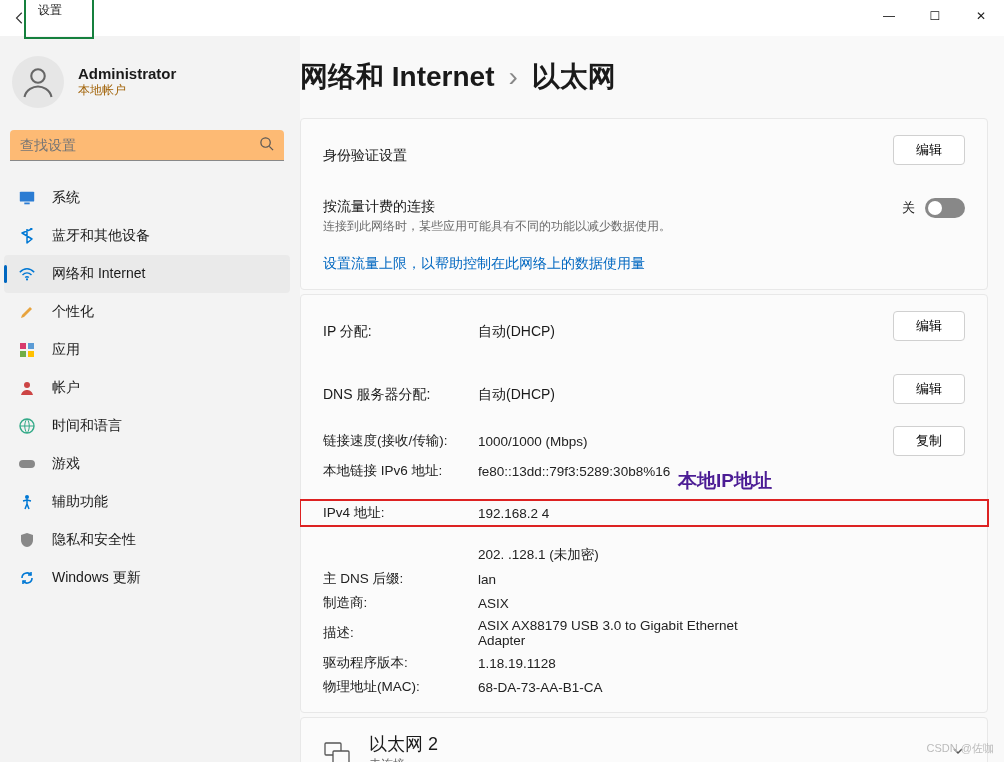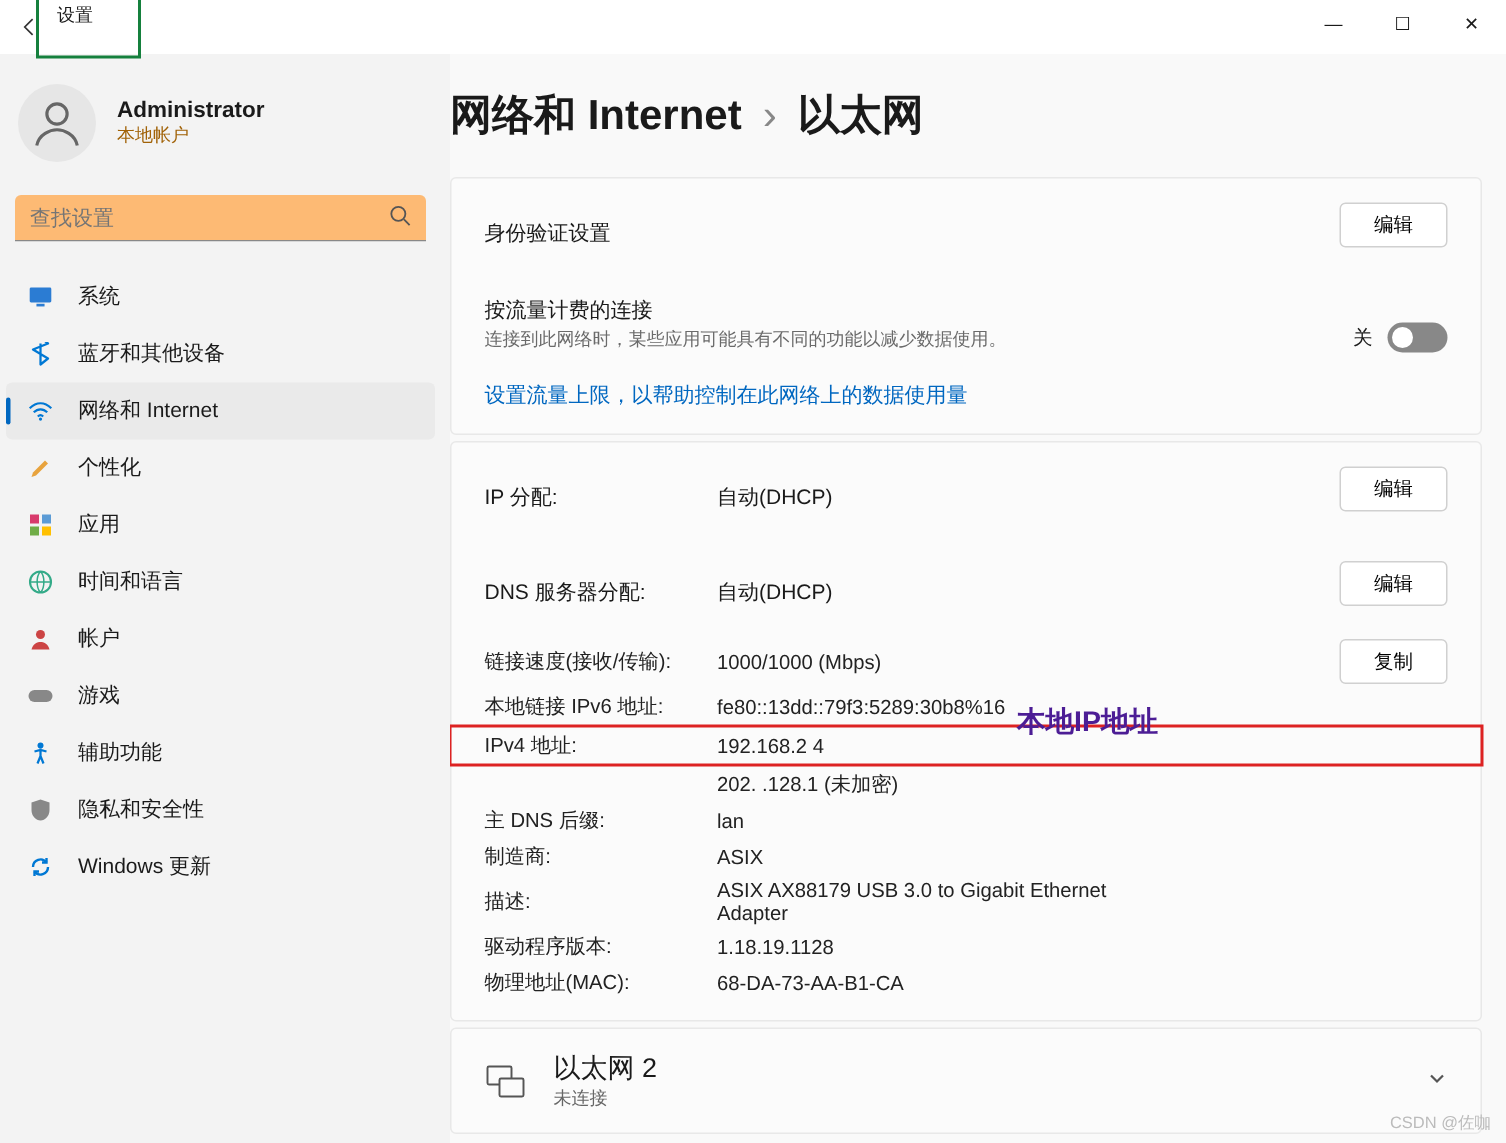--- a/index.html
+++ b/index.html
@@ -156,21 +156,21 @@
       border: 1px solid #d0d0d0;
       border-radius: 4px;
       padding: 5px 22px;
       font-size: 13px;
       font-family: inherit;
       cursor: pointer;
     }
     .metered-row { flex-direction: column; align-items: stretch; }
     .metered-head {
       display: flex;
-      align-items: flex-end;
+      align-items: flex-start;
     }
     .metered-title { font-size: 14px; }
     .metered-sub { font-size: 12px; color: #6a6a6a; margin-top: 2px; }
     .toggle-wrap {
       display: flex;
       align-items: center;
       gap: 10px;
       margin-left: auto;
     }
     .toggle-label { font-size: 13px; }
@@ -198,21 +198,21 @@
       display: flex;
       padding: 3px 22px;
       font-size: 13.5px;
       align-items: center;
     }
     .prop-row .plabel { flex: 0 0 155px; color: #222; }
     .prop-row .pvalue { flex: 1; color: #222; }
     .prop-row .paction { flex: 0 0 90px; display: flex; justify-content: flex-end; }
     .ipv4-highlight {
       border: 2px solid #d22;
-      margin: 0 -2px;
+      margin: 16px -2px;
       padding-left: 2px;
     }
     .red-annotation {
       position: absolute;
       left: 678px;
       top: 468px;
       color: #4c1d95;
       font-weight: 700;
       font-size: 19px;
     }
@@ -326,34 +326,34 @@
               <rect x="9" y="1" width="6" height="6" fill="#5b9bd5"></rect>
               <rect x="1" y="9" width="6" height="6" fill="#70ad47"></rect>
               <rect x="9" y="9" width="6" height="6" fill="#ffc000"></rect>
             </svg>
           </span>
         <span class="nav-label">应用</span>
       </li>
       <li class="nav-item">
         <span class="nav-icon">
             <svg width="16" height="16" viewBox="0 0 16 16">
+              <circle cx="8" cy="5" r="3" fill="#c44"></circle>
+              <path d="M2 15c1-4 4-5 6-5s5 1 6 5" fill="#c44"></path>
+            </svg>
+          </span>
+        <span class="nav-label">帐户</span>
+      </li>
+      <li class="nav-item">
+        <span class="nav-icon">
+            <svg width="16" height="16" viewBox="0 0 16 16">
               <circle cx="8" cy="8" r="7" fill="none" stroke="#3a8" stroke-width="1.4"></circle>
               <path d="M1 8h14M8 1c3 3 3 11 0 14M8 1c-3 3-3 11 0 14" fill="none" stroke="#3a8" stroke-width="1"></path>
             </svg>
           </span>
         <span class="nav-label">时间和语言</span>
-      </li>
-      <li class="nav-item">
-        <span class="nav-icon">
-            <svg width="16" height="16" viewBox="0 0 16 16">
-              <circle cx="8" cy="5" r="3" fill="#c44"></circle>
-              <path d="M2 15c1-4 4-5 6-5s5 1 6 5" fill="#c44"></path>
-            </svg>
-          </span>
-        <span class="nav-label">帐户</span>
       </li>
       <li class="nav-item">
         <span class="nav-icon">
             <svg width="18" height="14" viewBox="0 0 18 14">
               <rect x="1" y="3" width="16" height="8" rx="4" fill="#888"></rect>
             </svg>
           </span>
         <span class="nav-label">游戏</span>
       </li>
       <li class="nav-item">

